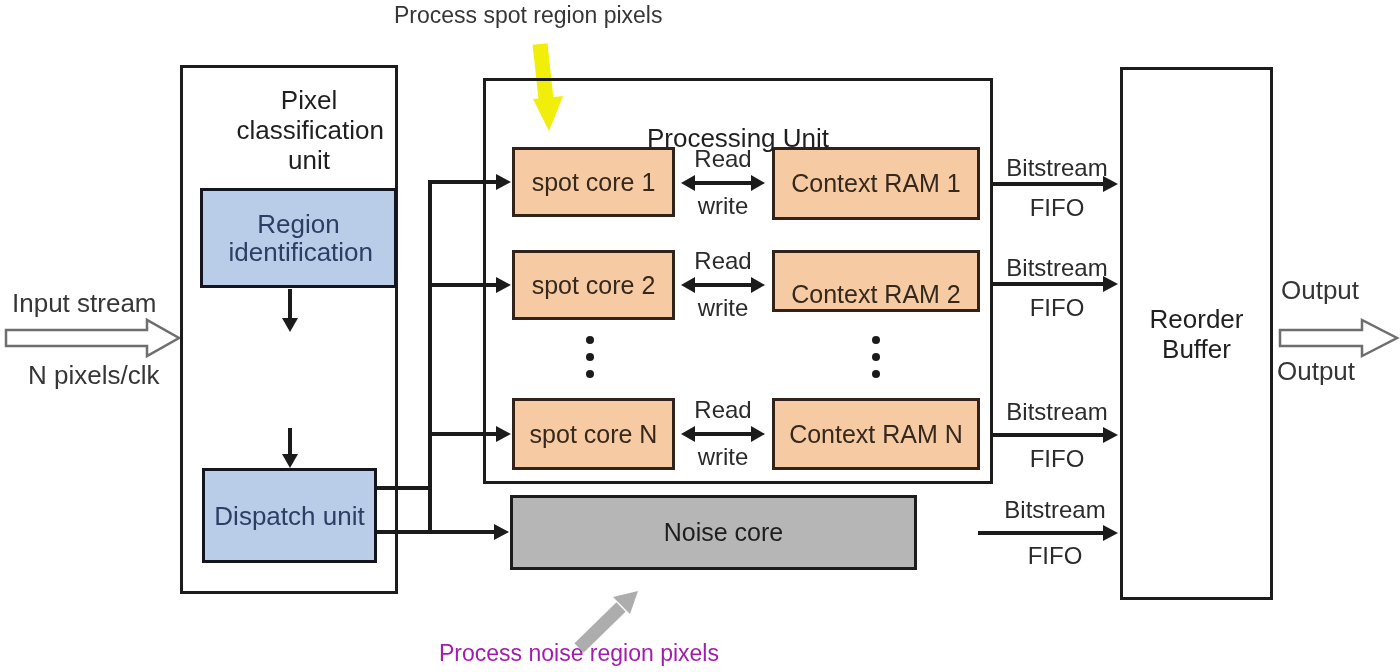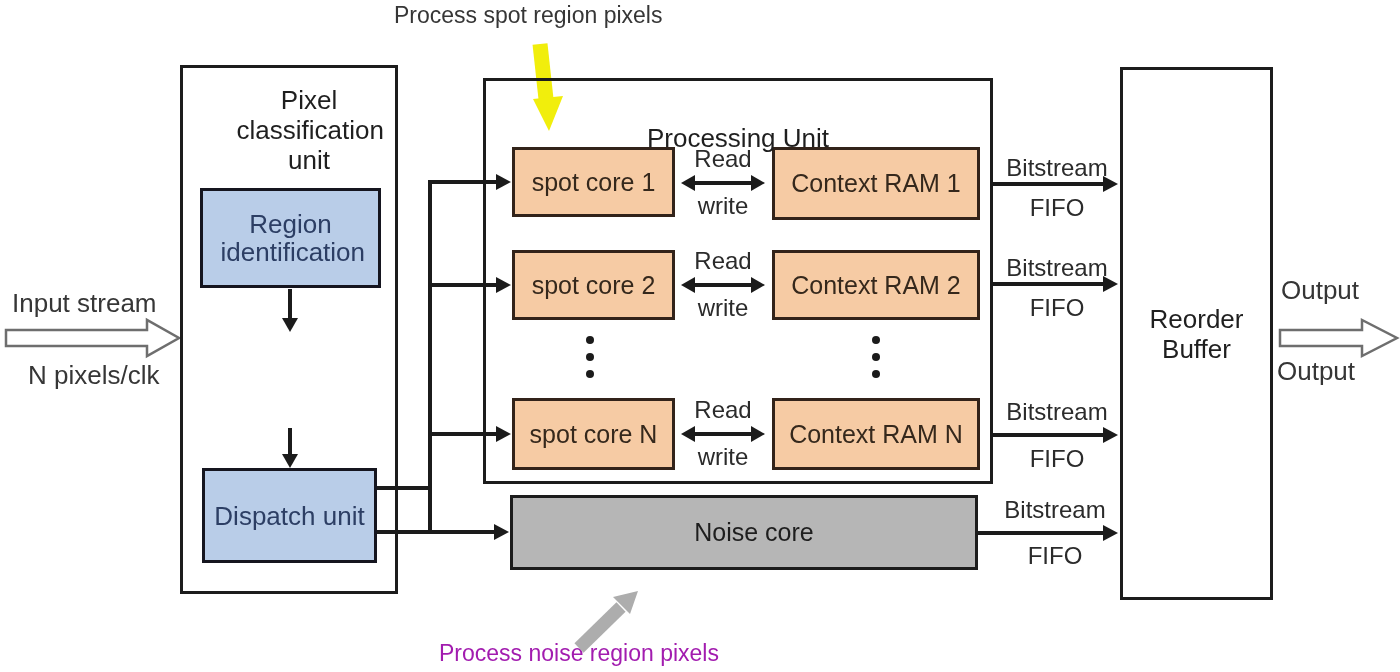--- a/index.html
+++ b/index.html
@@ -112,21 +112,21 @@
 
   <div class="lbl f23" style="left:394px;top:3px;">Process spot region pixels</div>
 
   <div class="lbl f26" style="left:12px;top:290px;">Input stream</div>
   <div class="lbl f26" style="left:16px;top:362px;margin-left:12px;">N pixels/clk</div>
 
   <div class="box outline" style="left:180px;top:65px;width:218px;height:529px;"></div>
   <div class="pcu-title">
     <span class="wrap-narrow" style="width:145px;margin-left:40px;">Pixel classification unit</span>
   </div>
-  <div class="box fill-blue" style="left:200px;top:188px;width:181px;height:100px;">
+  <div class="box fill-blue" style="left:200px;top:188px;width:197px;height:100px;">
     <span class="wrap-narrow" style="width:140px;">Region identification</span>
   </div>
   <div class="box fill-blue" style="left:202px;top:468px;width:175px;height:95px;">
     <span>Dispatch unit</span>
   </div>
 
   <div class="box outline" style="left:483px;top:78px;width:510px;height:406px;"></div>
   <div class="pu-title">Processing Unit</div>
 
   <div class="box fill-orange" style="left:512px;top:147px;width:163px;height:70px;">
@@ -136,21 +136,21 @@
     <span>Context RAM 1</span>
   </div>
   <div class="rw" style="top:147px;">Read</div>
   <div class="rw" style="top:194px;">write</div>
   <div class="bsf" style="left:995px;top:156px;">Bitstream</div>
   <div class="bsf" style="left:995px;top:196px;">FIFO</div>
 
   <div class="box fill-orange" style="left:512px;top:250px;width:163px;height:70px;">
     <span>spot core 2</span>
   </div>
-  <div class="box fill-orange" style="left:772px;top:250px;width:208px;height:70px;">
+  <div class="box fill-orange" style="left:772px;top:250px;width:208px;height:62px;align-items:flex-end;">
     <span>Context RAM 2</span>
   </div>
   <div class="rw" style="top:249px;">Read</div>
   <div class="rw" style="top:296px;">write</div>
   <div class="bsf" style="left:995px;top:256px;">Bitstream</div>
   <div class="bsf" style="left:995px;top:296px;">FIFO</div>
 
   <div class="dots" style="left:586px;top:336px;">
     <span></span>
     <span></span>
@@ -166,21 +166,21 @@
     <span>spot core N</span>
   </div>
   <div class="box fill-orange" style="left:772px;top:398px;width:208px;height:72px;">
     <span>Context RAM N</span>
   </div>
   <div class="rw" style="top:398px;">Read</div>
   <div class="rw" style="top:445px;">write</div>
   <div class="bsf" style="left:995px;top:400px;">Bitstream</div>
   <div class="bsf" style="left:995px;top:447px;">FIFO</div>
 
-  <div class="box fill-gray" style="left:510px;top:495px;width:468px;height:75px;padding-left:20px;">
+  <div class="box fill-gray" style="left:510px;top:495px;width:407px;height:75px;padding-left:20px;">
     <span>Noise core</span>
   </div>
   <div class="bsf" style="left:993px;top:498px;">Bitstream</div>
   <div class="bsf" style="left:993px;top:544px;">FIFO</div>
 
   <div class="box outline" style="left:1120px;top:67px;width:153px;height:533px;font-size:26px;line-height:30px;color:#1f1f1f;">
     <span class="wrap-narrow" style="width:100px;">Reorder Buffer</span>
   </div>
 
   <div class="lbl f26" style="left:1281px;top:277px;">Output</div>

